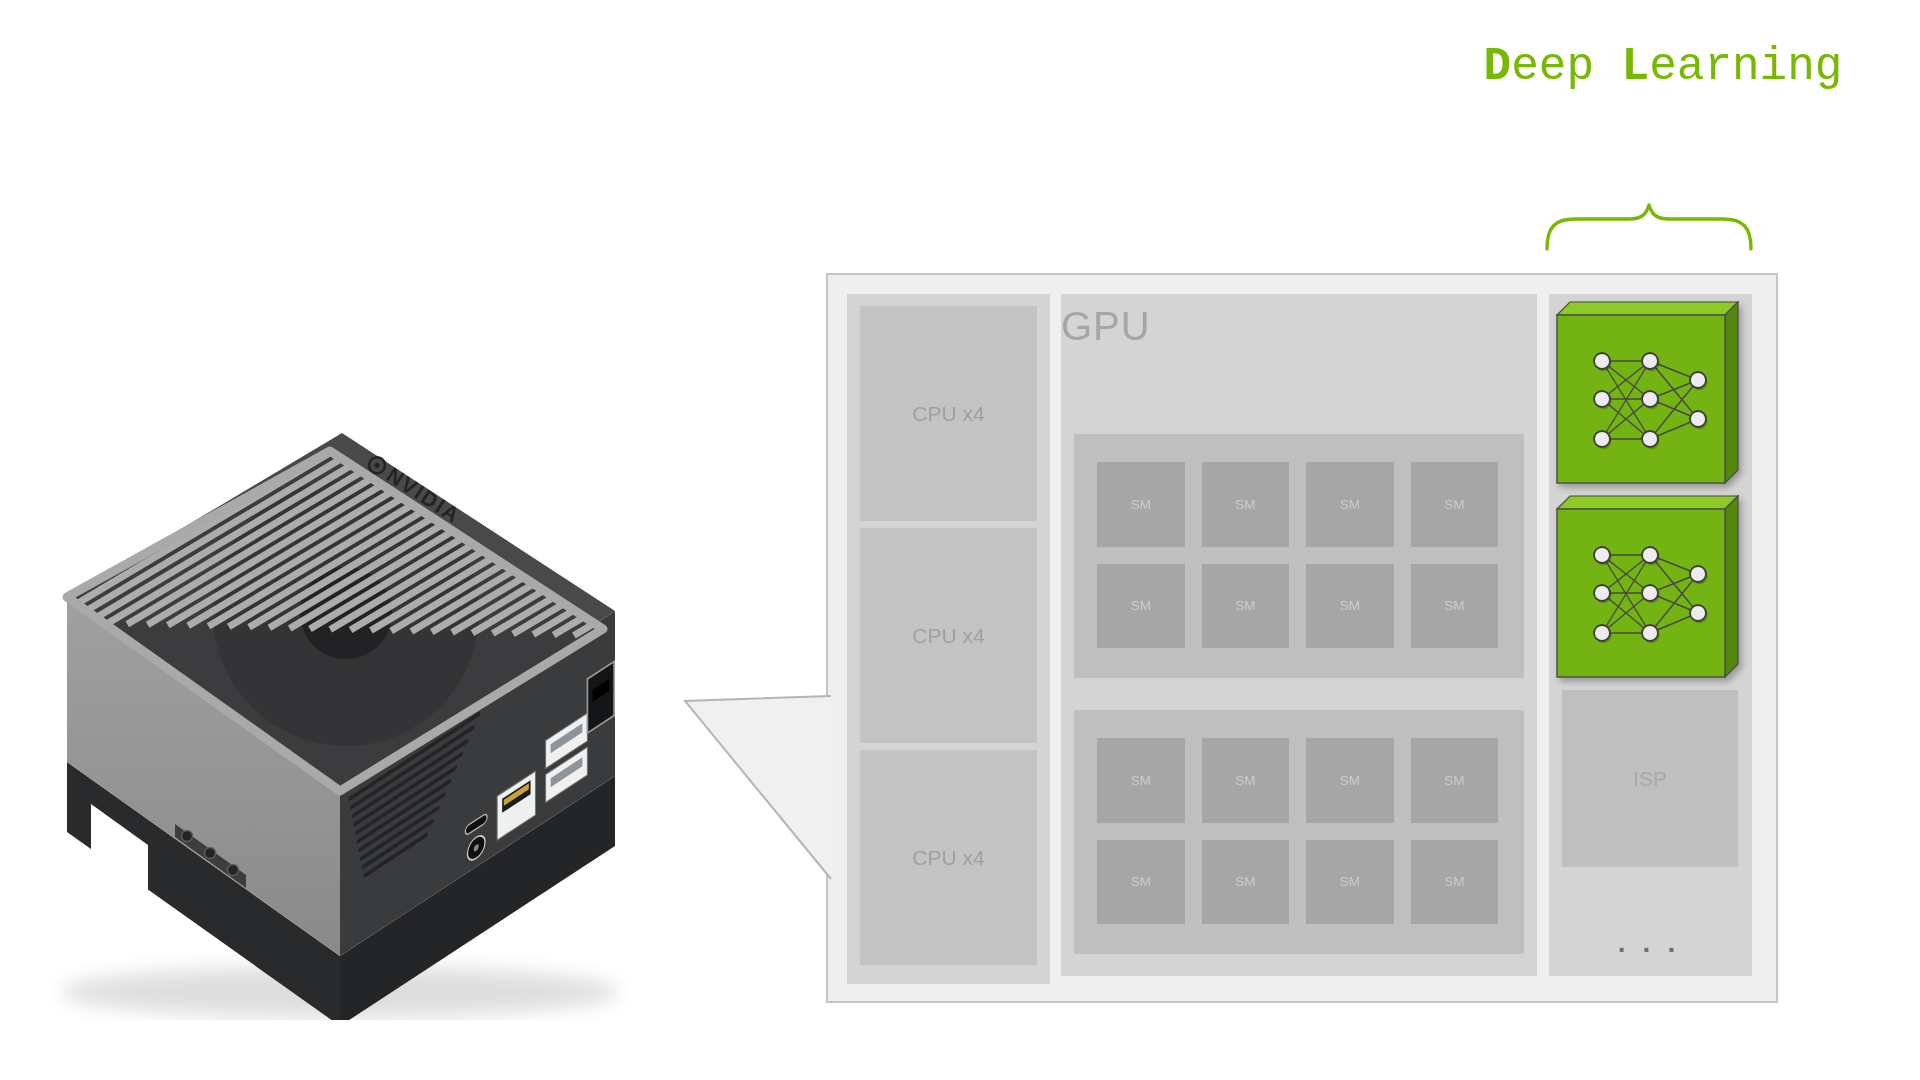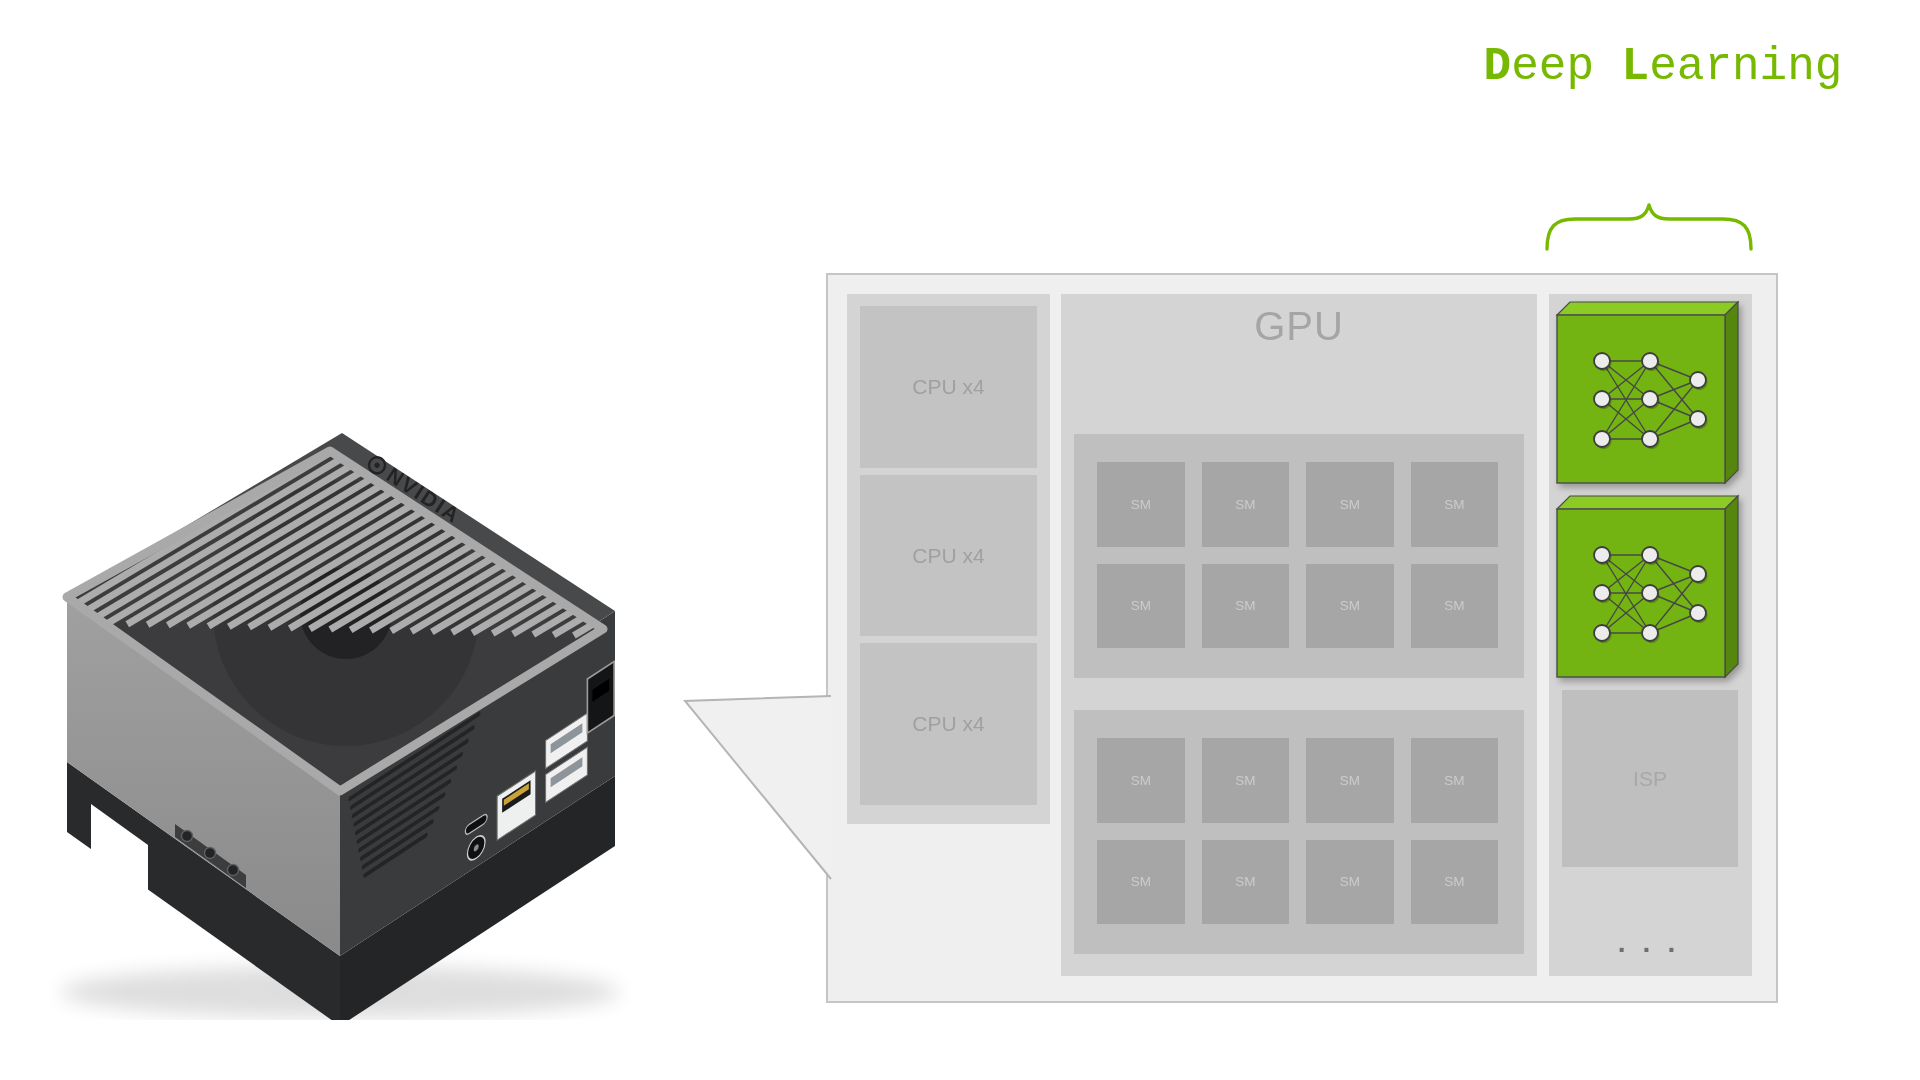--- a/index.html
+++ b/index.html
@@ -14,27 +14,27 @@
   .caption .b{font-weight:700;}
 
   .brace{position:absolute;left:1545px;top:203px;}
 
   
   .panel{position:absolute;left:826px;top:273px;width:952px;height:730px;
          background:#efefef;border:2px solid #c5c5c5;box-sizing:border-box;}
   .callout{position:absolute;left:680px;top:690px;}
 
   .col-container{position:absolute;background:#d4d4d4;}
-  .cpu-col{left:19px;top:19px;width:203px;height:530px;
+  .cpu-col{left:19px;top:19px;width:203px;height:690px;
            display:flex;flex-direction:column;gap:7px;padding:12px 13px 19px 13px;box-sizing:border-box;}
   .cpu-block{flex:1;background:#c3c3c3;display:flex;align-items:center;justify-content:center;}
   .cpu-block span{font-size:21px;color:#a0a0a0;}
 
   .gpu{left:233px;top:19px;width:476px;height:682px;}
-  .gpu-title{text-align:center;padding-top:10px;font-size:40px;color:#a5a5a5;letter-spacing:1px;}
+  .gpu-title{text-align:left;padding-top:10px;font-size:40px;color:#a5a5a5;letter-spacing:1px;}
   .sm-cluster{position:absolute;left:13px;width:450px;height:244px;background:#bfbfbf;
               display:grid;grid-template-columns:repeat(4,1fr);grid-template-rows:repeat(2,1fr);
               gap:17px;padding:28px 26px 30px 23px;box-sizing:border-box;}
   .sm-cluster.c1{top:140px;}
   .sm-cluster.c2{top:416px;}
   .sm-cell{background:#a6a6a6;display:flex;align-items:center;justify-content:center;}
   .sm-cell span{font-size:13.5px;color:#cbcbcb;}
 
   .dla-col{left:721px;top:19px;width:203px;height:682px;}
   .dla-box{position:absolute;left:6px;width:190px;height:186px;

